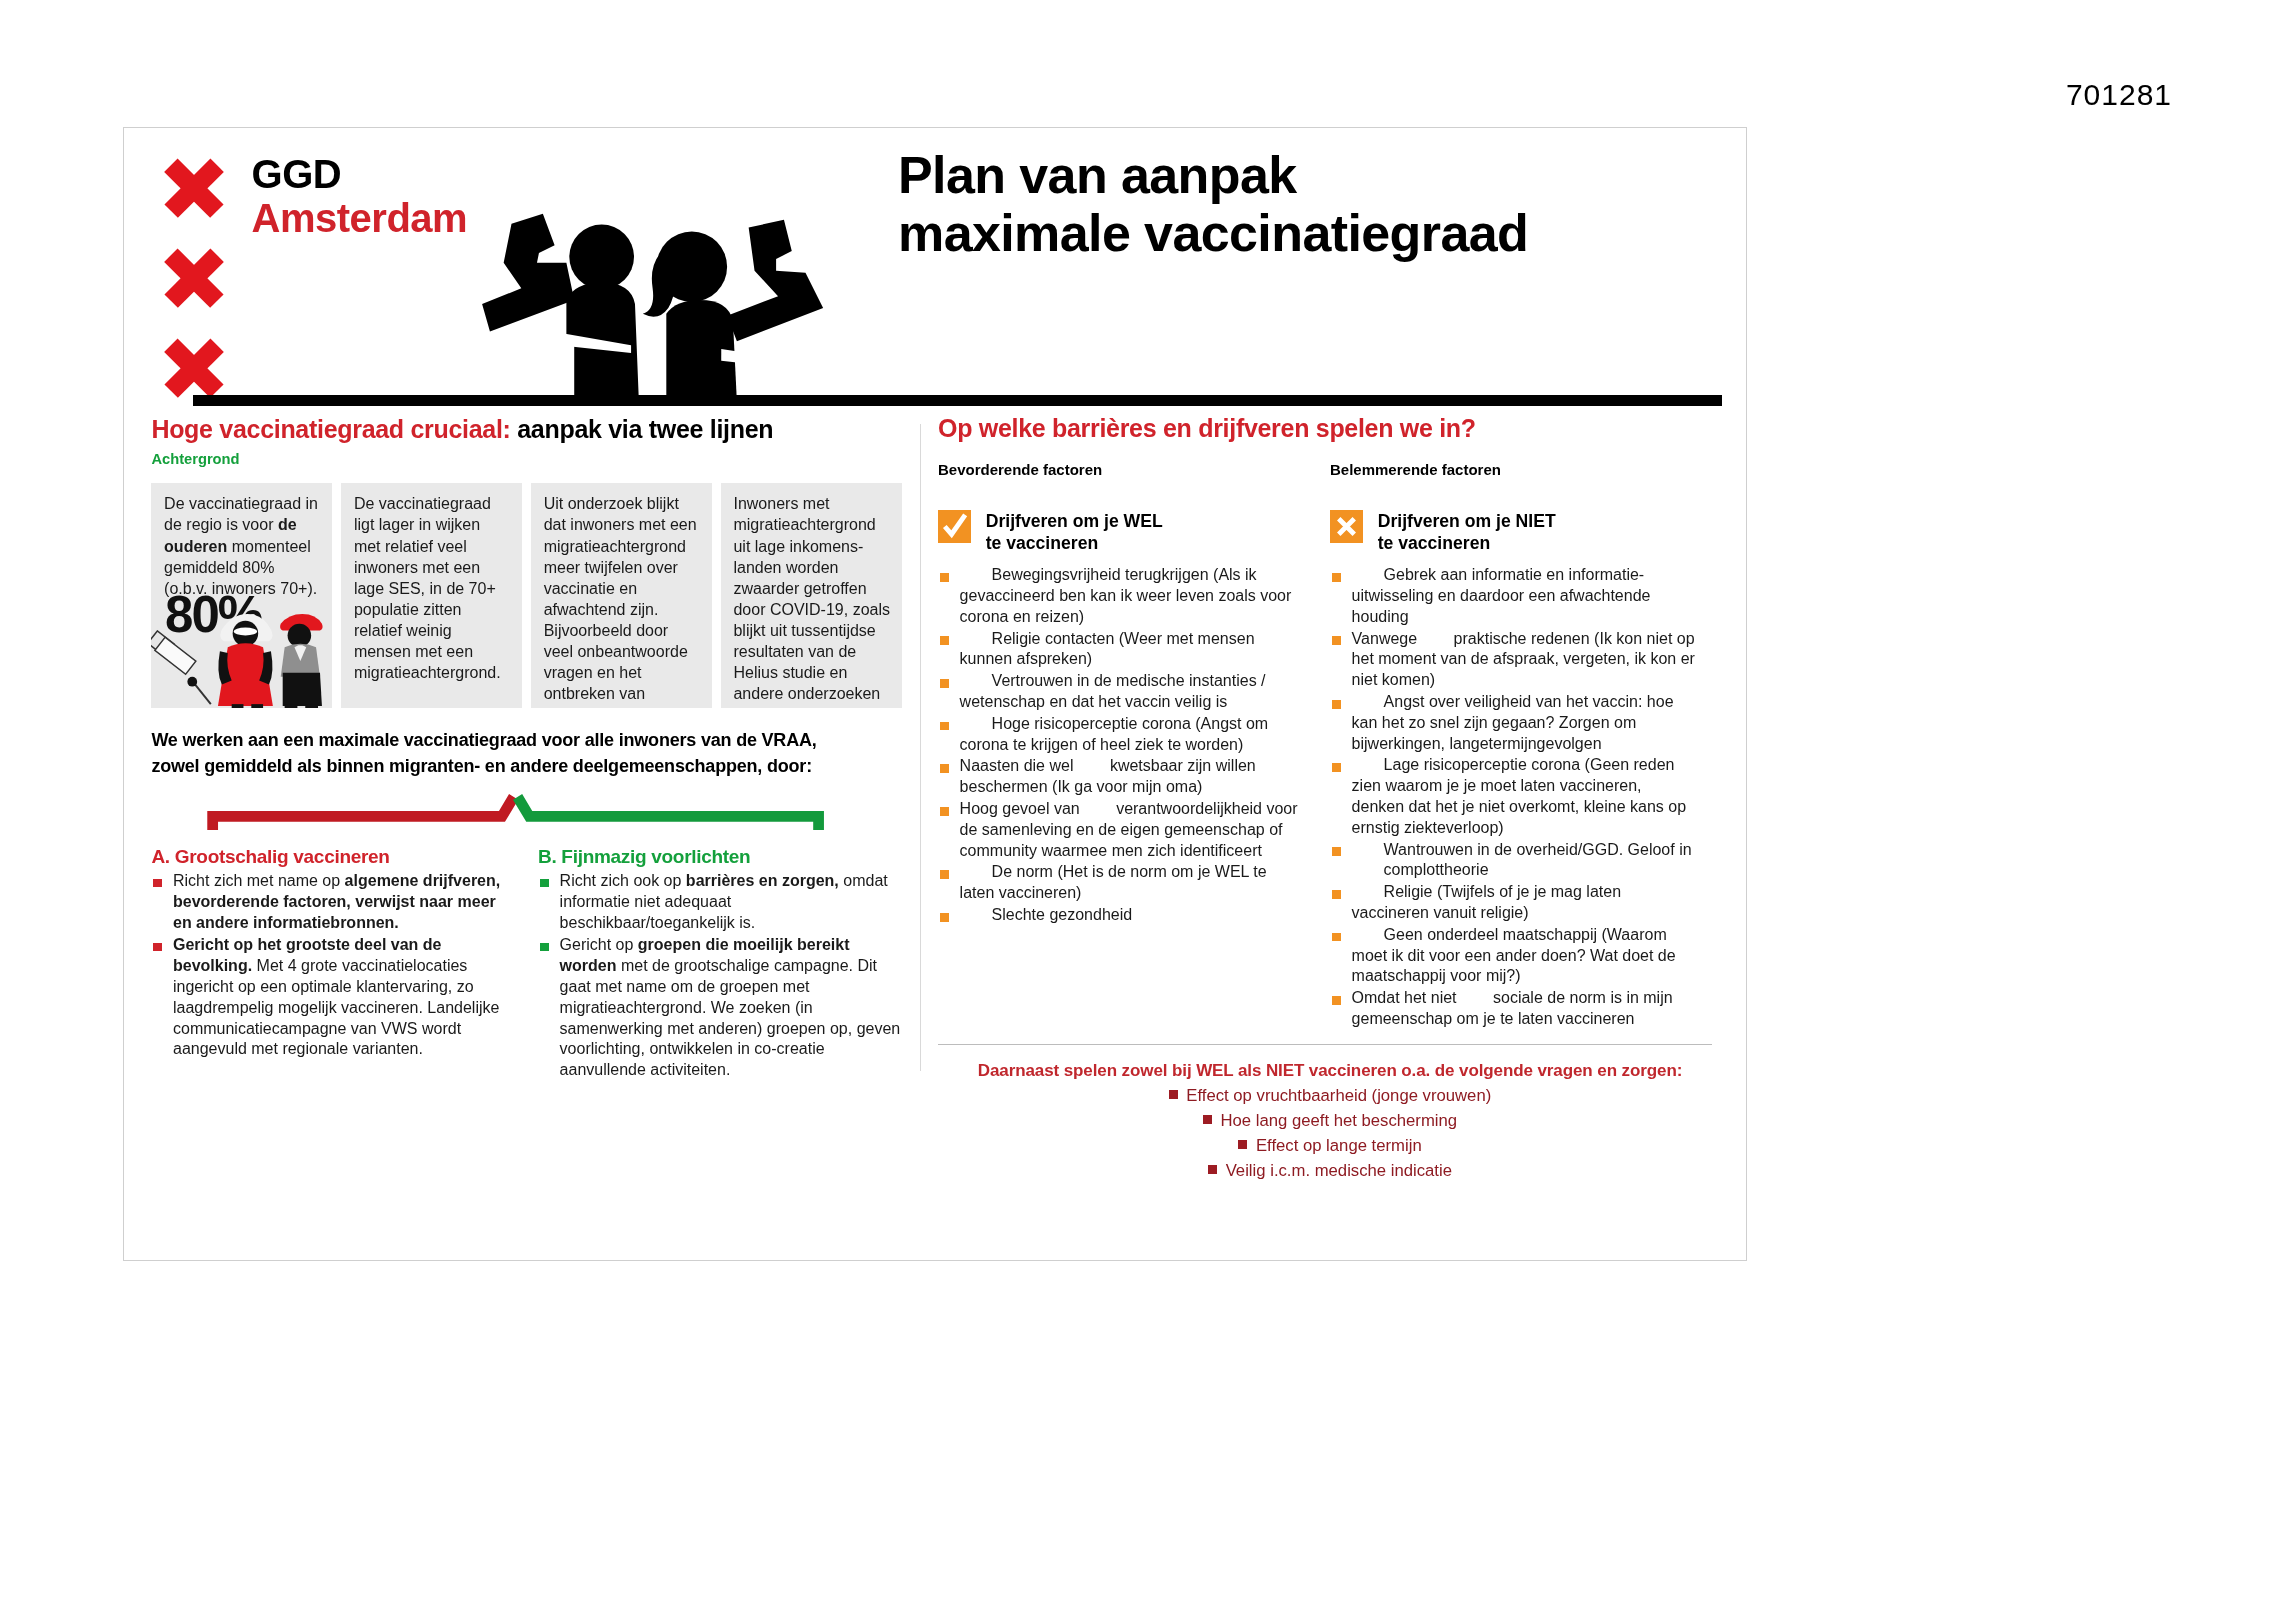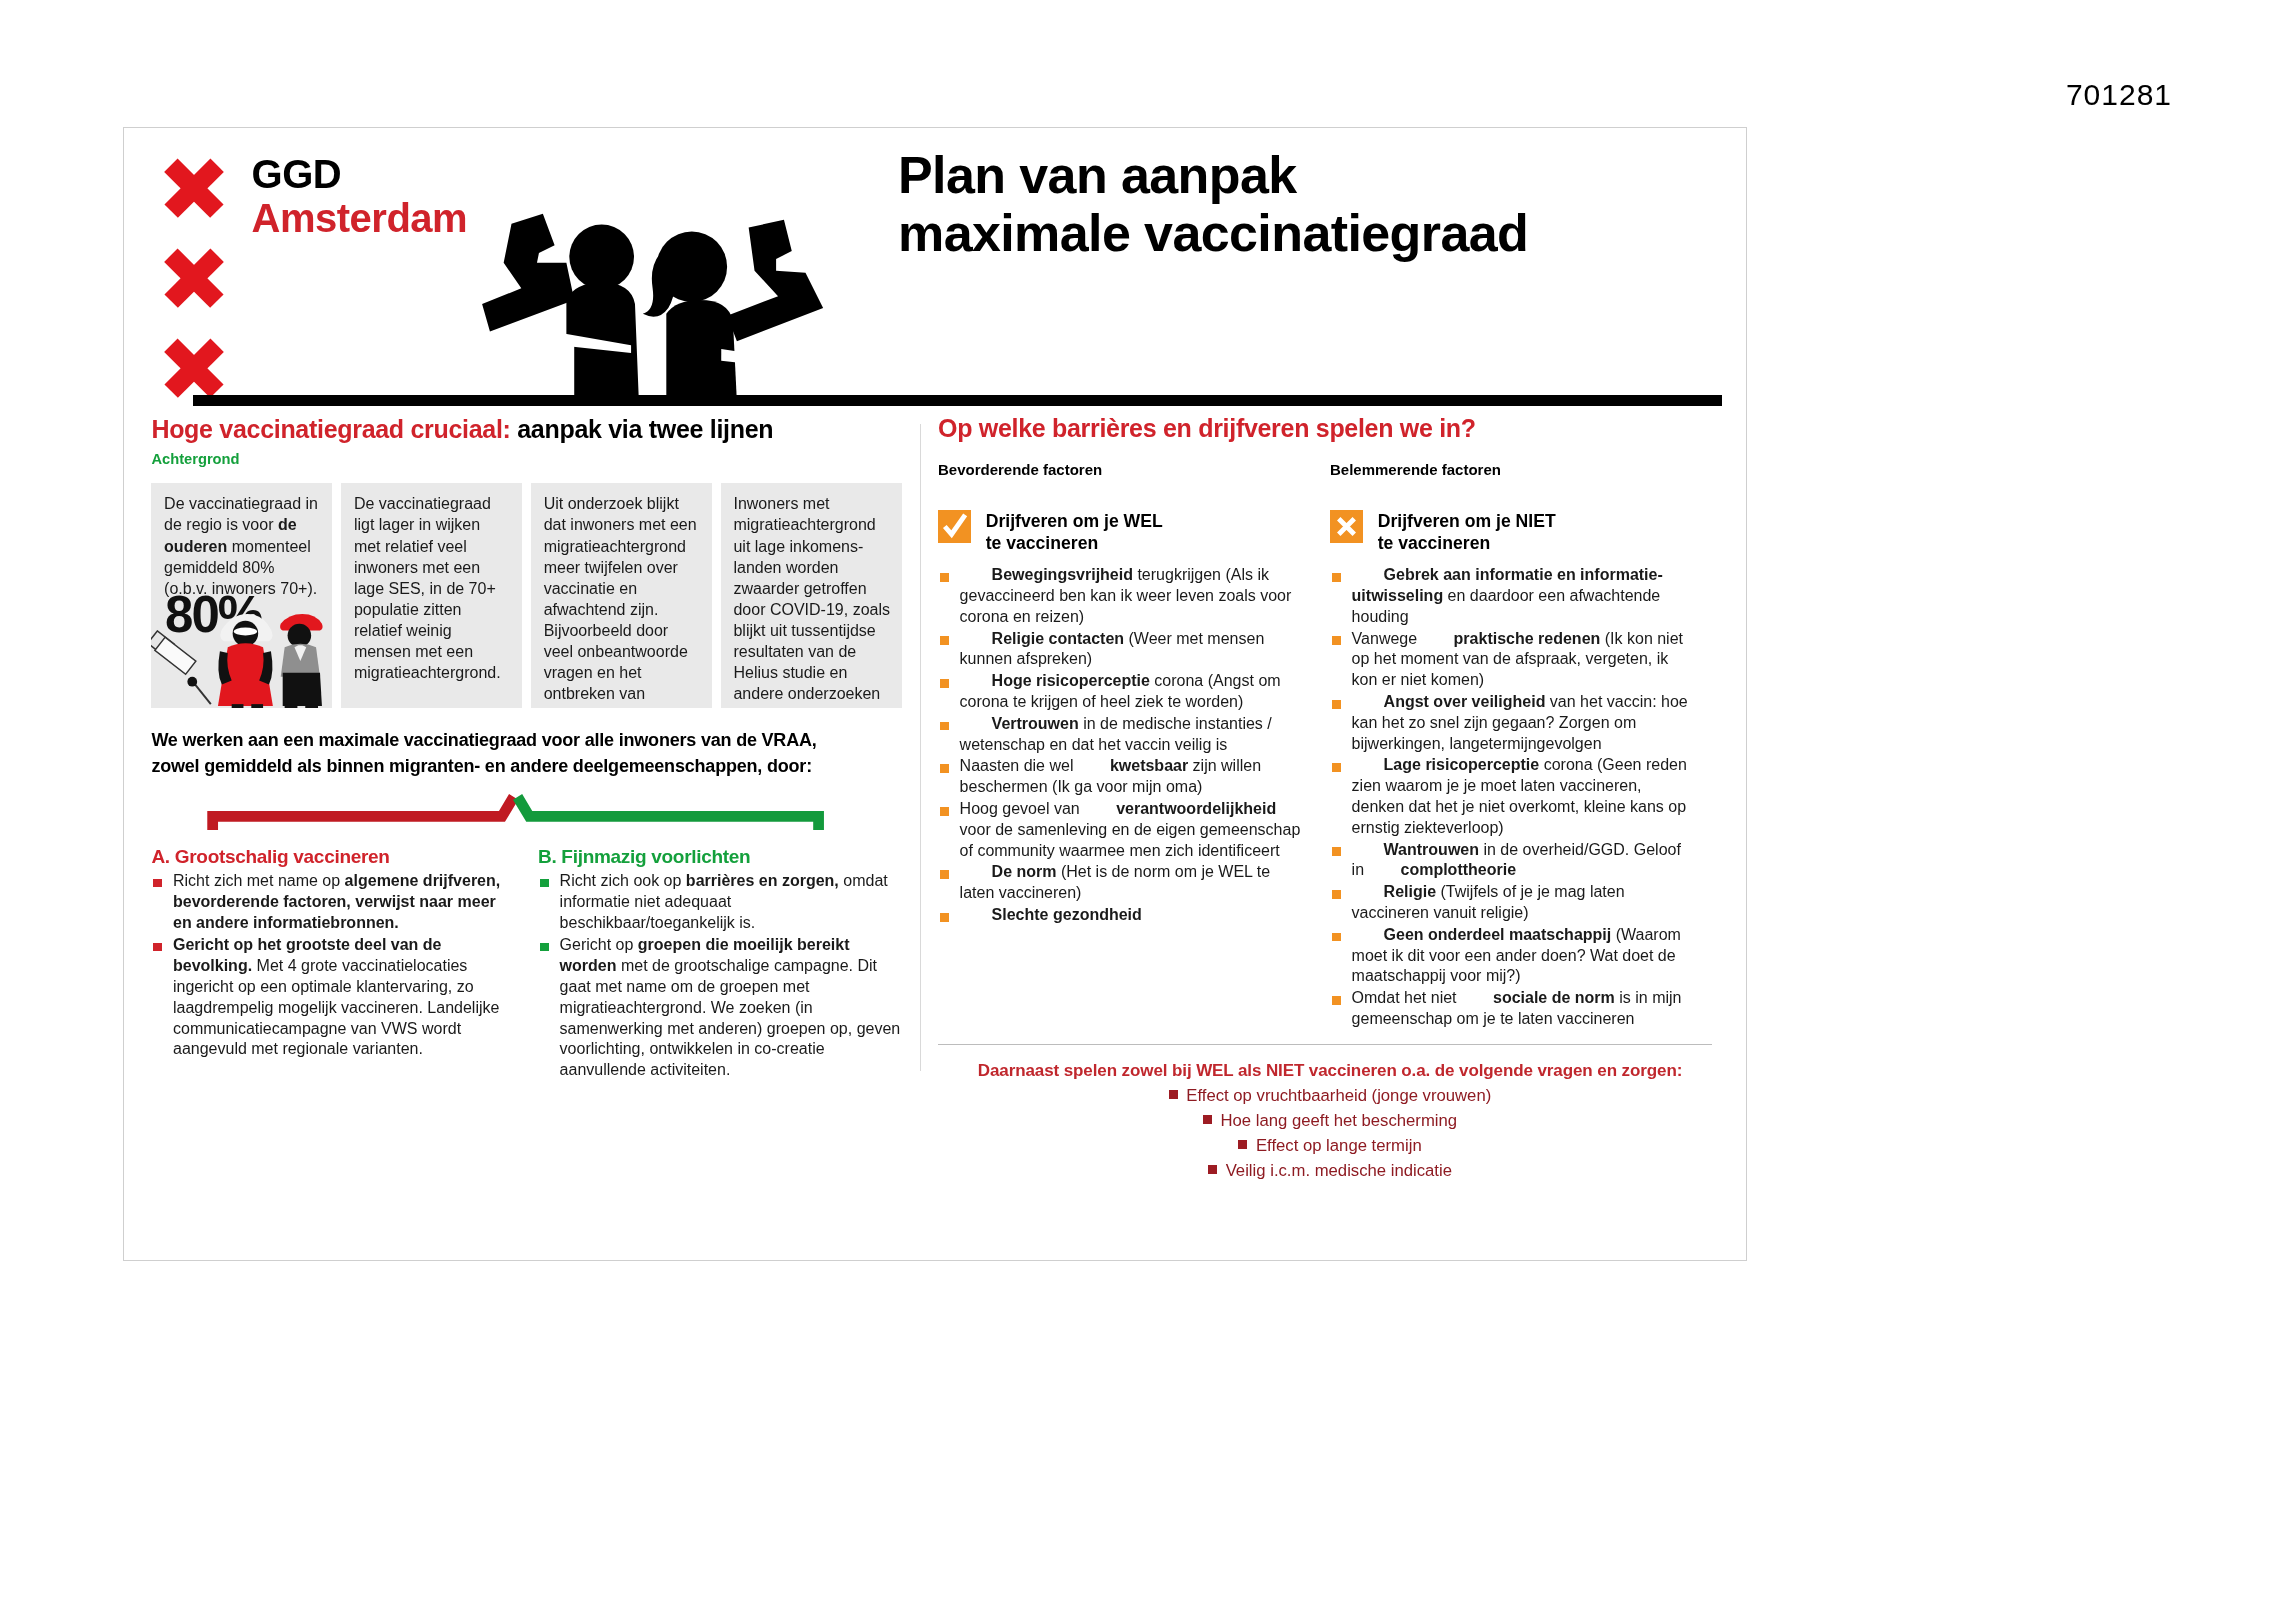--- a/index.html
+++ b/index.html
@@ -71,21 +71,21 @@
   .factorrow{display:flex;margin-top:18px;justify-content:center;}
   .fcol{width:392px;}
   .flabel{font-size:15px;font-weight:bold;color:#000;}
   .drv{display:flex;align-items:flex-start;margin-top:13.7px;}
   .icbox{width:33px;height:33px;flex:0 0 33px;background:#f29222;position:relative;margin-right:14.7px;}
   .icbox svg{position:absolute;left:0;top:0;}
   .drvtxt{font-size:17.6px;font-weight:bold;line-height:1.27;color:#000;}
   ul.olst{list-style:none;margin:10.8px 0 0 0;padding:0;width:365px;}
   ul.olst li{position:relative;padding-left:21.6px;font-size:16px;line-height:1.30;color:#1a1a1a;margin-bottom:1px;}
   ul.olst li .bo{position:absolute;left:2px;top:7.8px;width:8.8px;height:8.8px;background:#f29222;}
-  ul.olst li b{font-weight:bold;padding-left:32px;}
+  ul.olst li b{font-weight:normal;padding-left:32px;}
 
   .rdiv{margin-top:13.7px;width:774px;height:1px;background:#bcbcbc;}
   .bottomred{margin-top:15.7px;text-align:center;}
   .brtitle{font-size:17px;font-weight:bold;color:#c0272d;letter-spacing:-0.1px;}
   .brli{font-size:16.7px;color:#8e1b22;margin-top:4.9px;position:relative;display:inline-block;}
   .brli .bb{display:inline-block;width:8.8px;height:8.8px;background:#9d1c23;margin-right:8.8px;vertical-align:2px;}
   .brrow{text-align:center;}
 </style>
 </head>
 <body>
@@ -254,22 +254,22 @@
                   </svg>
               </span>
               <span class="drvtxt">
                 <span>Drijfveren om je WEL</span><br>
                 <span>te vaccineren</span>
               </span>
             </div>
             <ul class="olst">
               <li><span class="bo"></span><b>Bewegingsvrijheid</b><span> terugkrijgen (Als ik gevaccineerd ben kan ik weer leven zoals voor corona en reizen)</span></li>
               <li><span class="bo"></span><b>Religie contacten</b><span> (Weer met mensen kunnen afspreken)</span></li>
+              <li><span class="bo"></span><b>Vertrouwen</b><span> in de medische instanties / wetenschap en dat het vaccin veilig is</span></li>
               <li><span class="bo"></span><b>Hoge risicoperceptie</b><span> corona (Angst om corona te krijgen of heel ziek te worden)</span></li>
-              <li><span class="bo"></span><b>Vertrouwen</b><span> in de medische instanties / wetenschap en dat het vaccin veilig is</span></li>
               <li><span class="bo"></span><span>Naasten die wel </span><b>kwetsbaar</b><span> zijn willen beschermen (Ik ga voor mijn oma)</span></li>
               <li><span class="bo"></span><span>Hoog gevoel van </span><b>verantwoordelijkheid</b><span> voor de samenleving en de eigen gemeenschap of community waarmee men zich identificeert</span></li>
               <li><span class="bo"></span><b>De norm</b><span> (Het is de norm om je WEL te laten vaccineren)</span></li>
               <li><span class="bo"></span><b>Slechte gezondheid</b><span></span></li>
             </ul>
           </div>
 
           <div class="fcol">
             <div class="drv">
               <span class="icbox">

